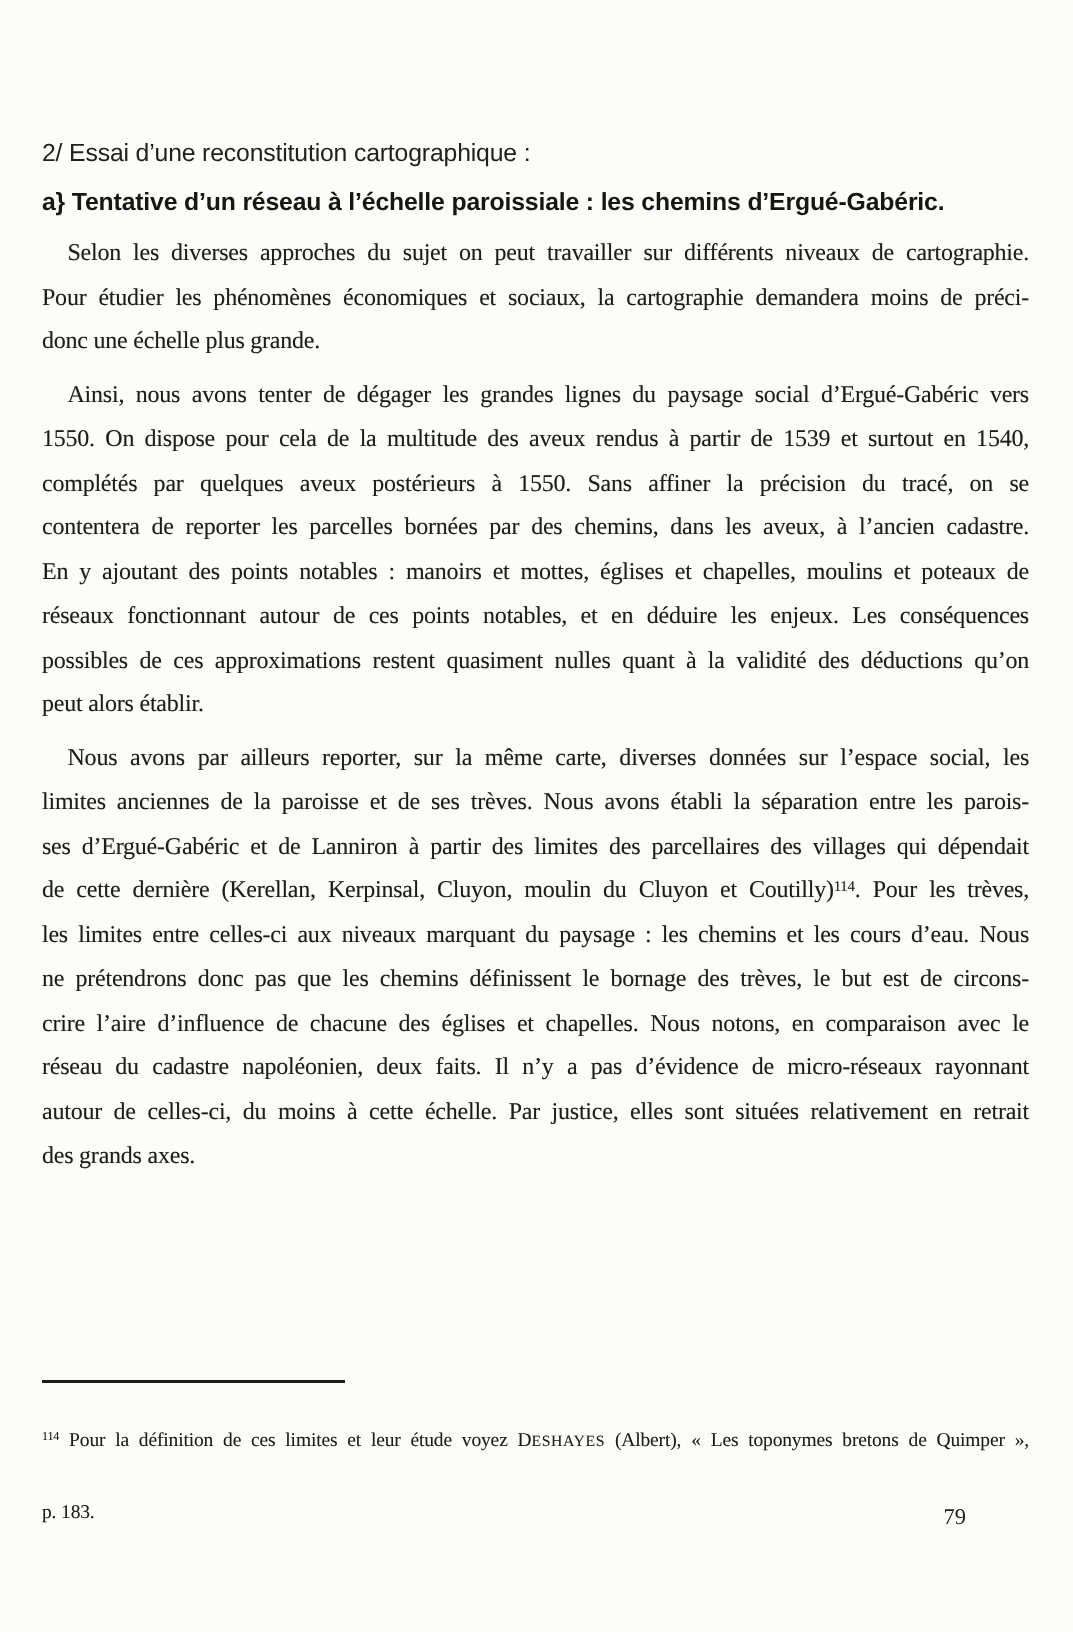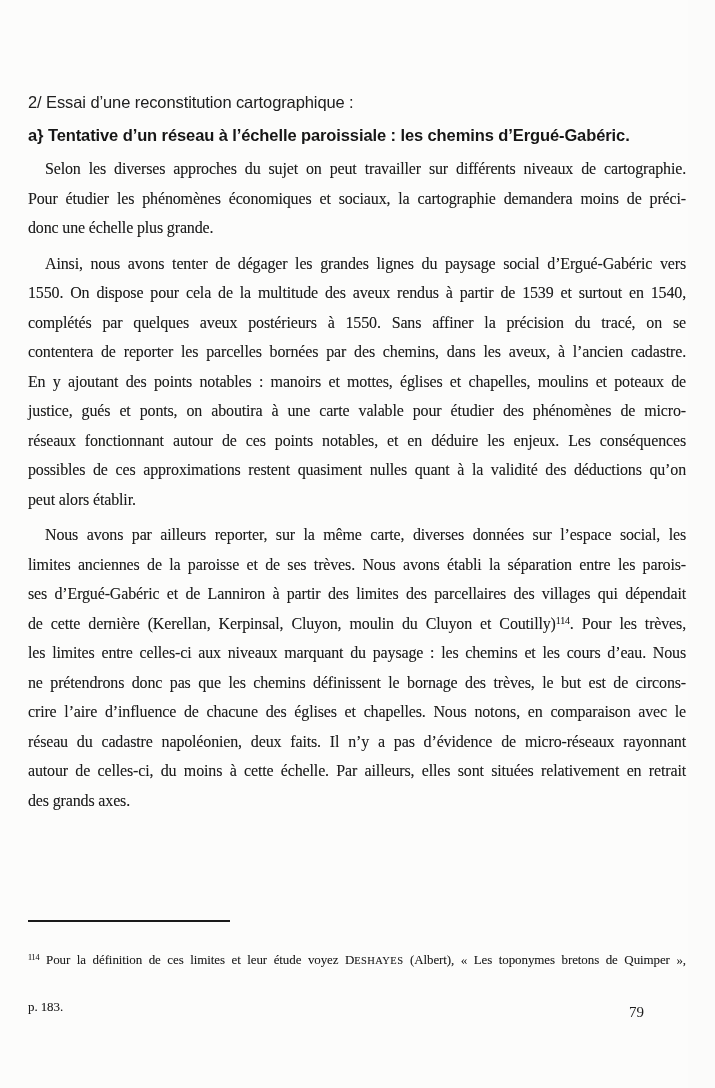--- a/index.html
+++ b/index.html
@@ -102,35 +102,34 @@
         <div class="line indent">Selon les diverses approches du sujet on peut travailler sur différents niveaux de cartographie.</div>
         <div class="line">Pour étudier les phénomènes économiques et sociaux, la cartographie demandera moins de préci-</div>
         <div class="line last">donc une échelle plus grande.</div>
       </div>
     <div class="par">
         <div class="line indent">Ainsi, nous avons tenter de dégager les grandes lignes du paysage social d’Ergué-Gabéric vers</div>
         <div class="line">1550. On dispose pour cela de la multitude des aveux rendus à partir de 1539 et surtout en 1540,</div>
         <div class="line">complétés par quelques aveux postérieurs à 1550. Sans affiner la précision du tracé, on se</div>
         <div class="line">contentera de reporter les parcelles bornées par des chemins, dans les aveux, à l’ancien cadastre.</div>
         <div class="line">En y ajoutant des points notables : manoirs et mottes, églises et chapelles, moulins et poteaux de</div>
-        <div class="line">justice, gués et ponts, on aboutira à une carte valable pour étudier des phénomènes de micro-</div>
         <div class="line">réseaux fonctionnant autour de ces points notables, et en déduire les enjeux. Les conséquences</div>
         <div class="line">possibles de ces approximations restent quasiment nulles quant à la validité des déductions qu’on</div>
         <div class="line last">peut alors établir.</div>
       </div>
     <div class="par">
         <div class="line indent">Nous avons par ailleurs reporter, sur la même carte, diverses données sur l’espace social, les</div>
         <div class="line">limites anciennes de la paroisse et de ses trèves. Nous avons établi la séparation entre les parois-</div>
         <div class="line">ses d’Ergué-Gabéric et de Lanniron à partir des limites des parcellaires des villages qui dépendait</div>
         <div class="line">de cette dernière (Kerellan, Kerpinsal, Cluyon, moulin du Cluyon et Coutilly)<sup>114</sup>. Pour les trèves,</div>
         <div class="line">les limites entre celles-ci aux niveaux marquant du paysage : les chemins et les cours d’eau. Nous</div>
         <div class="line">ne prétendrons donc pas que les chemins définissent le bornage des trèves, le but est de circons-</div>
         <div class="line">crire l’aire d’influence de chacune des églises et chapelles. Nous notons, en comparaison avec le</div>
         <div class="line">réseau du cadastre napoléonien, deux faits. Il n’y a pas d’évidence de micro-réseaux rayonnant</div>
-        <div class="line">autour de celles-ci, du moins à cette échelle. Par ailleurs, elles sont situées relativement en retrait</div>
+        <div class="line">autour de celles-ci, du moins à cette échelle. Par justice, elles sont situées relativement en retrait</div>
         <div class="line last">des grands axes.</div>
       </div>
   </div>
 
   <div class="footnotes">
     <div class="fn-rule"></div>
     <div class="fn">
         <div class="line"><sup>114</sup> Pour la définition de ces limites et leur étude voyez D<span class="sc">ESHAYES</span> (Albert), « Les toponymes bretons de Quimper »,</div>
         <div class="line last">p. 183.</div>
       </div>

